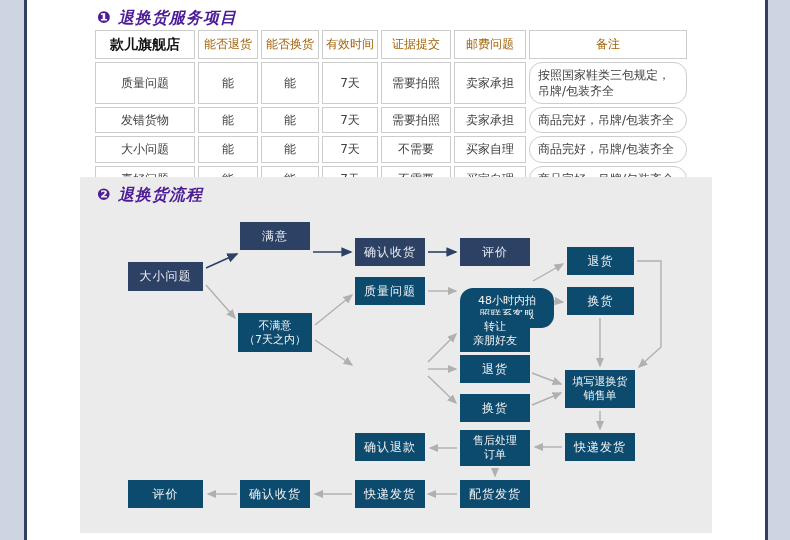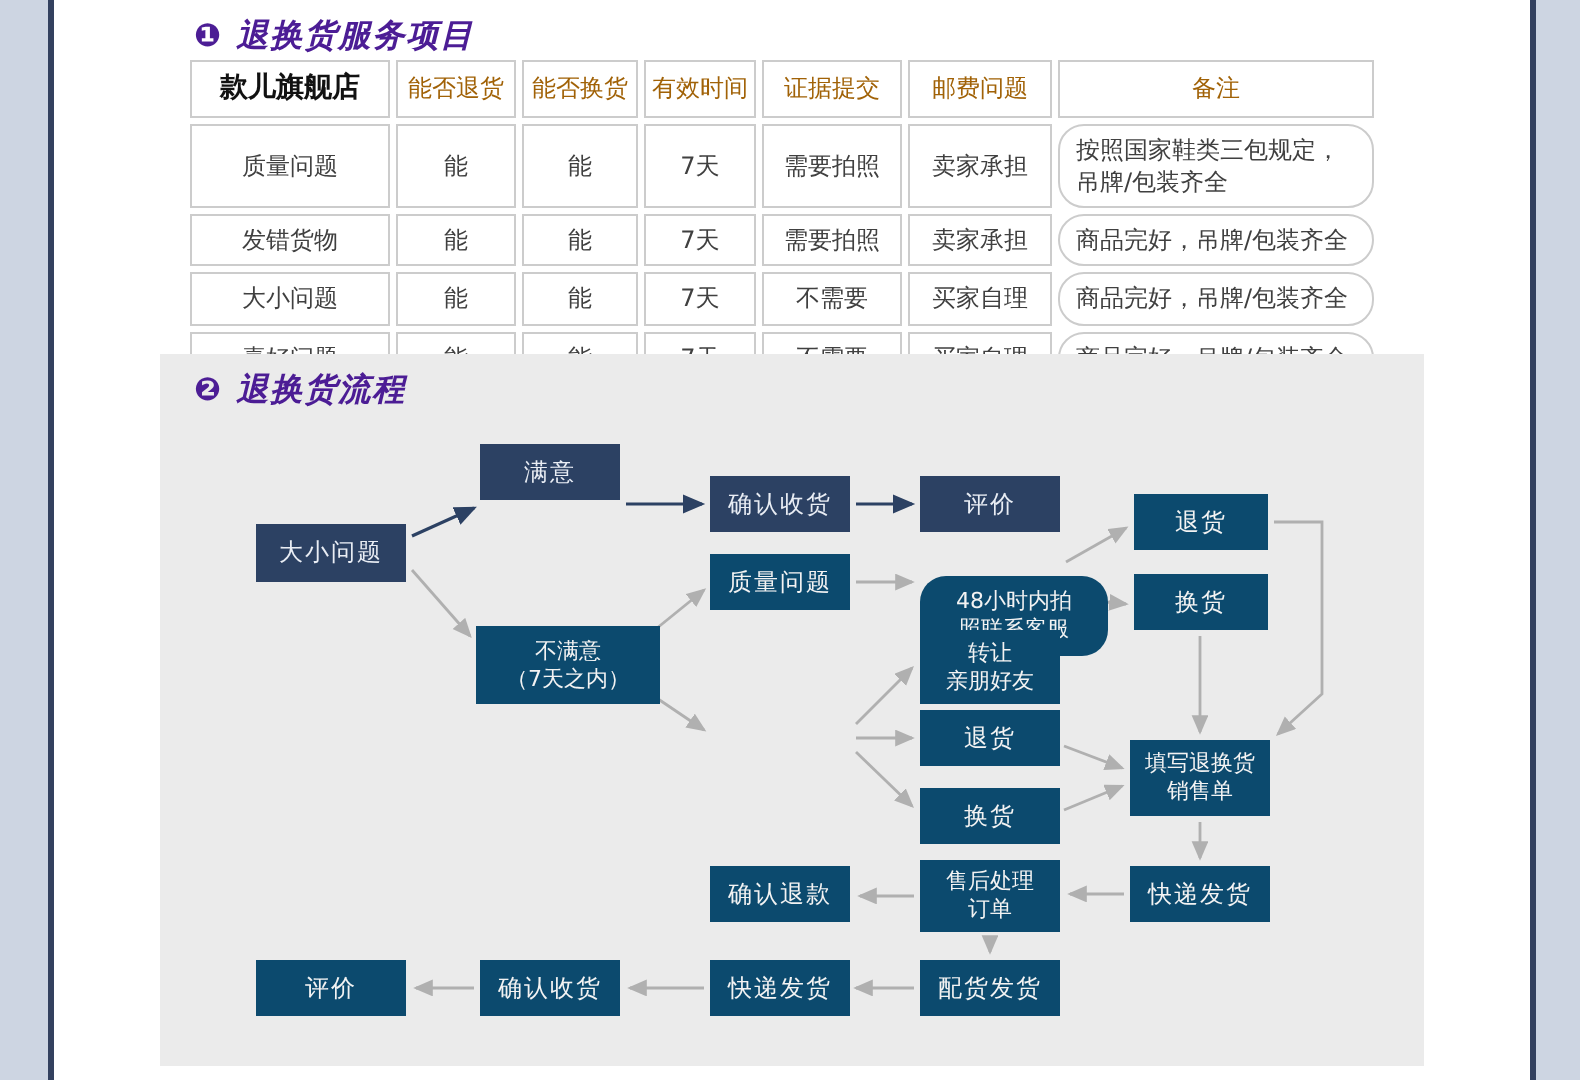--- a/index.html
+++ b/index.html
@@ -151,21 +151,21 @@
     <div class="node navy" style="left:48px;top:85px;width:75px;height:29px;">大小问题</div>
     <div class="node navy" style="left:160px;top:45px;width:70px;height:28px;">满意</div>
     <div class="node navy" style="left:275px;top:61px;width:70px;height:28px;">确认收货</div>
     <div class="node navy" style="left:380px;top:61px;width:70px;height:28px;">评价</div>
 
     <div class="node gray" style="left:275px;top:100px;width:70px;height:28px;">质量问题</div>
     <div class="node gray small" style="left:380px;top:111px;width:94px;height:40px;border-radius:13px;">48小时内拍
 照联系客服</div>
     <div class="node gray" style="left:487px;top:70px;width:67px;height:28px;">退货</div>
     <div class="node gray" style="left:487px;top:110px;width:67px;height:28px;">换货</div>
-    <div class="node gray small" style="left:158px;top:136px;width:92px;height:39px;">不满意
+    <div class="node gray small" style="left:158px;top:136px;width:74px;height:39px;">不满意
 （7天之内）</div>
     <div class="node gray small" style="left:380px;top:138px;width:70px;height:37px;">转让
 亲朋好友</div>
     <div class="node gray" style="left:380px;top:178px;width:70px;height:28px;">退货</div>
     <div class="node gray" style="left:380px;top:217px;width:70px;height:28px;">换货</div>
     <div class="node gray small" style="left:485px;top:193px;width:70px;height:38px;">填写退换货
 销售单</div>
     <div class="node gray" style="left:485px;top:256px;width:70px;height:28px;">快递发货</div>
     <div class="node gray small" style="left:380px;top:253px;width:70px;height:36px;">售后处理
 订单</div>

